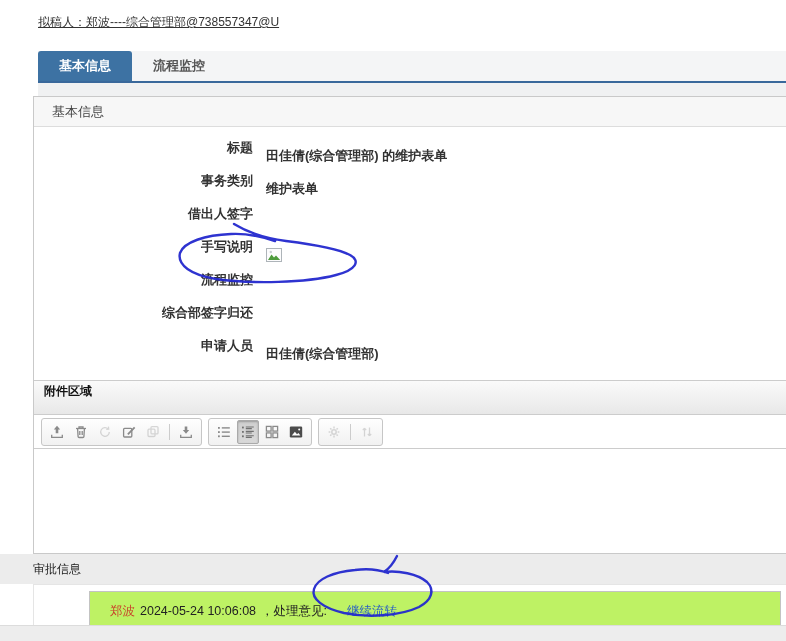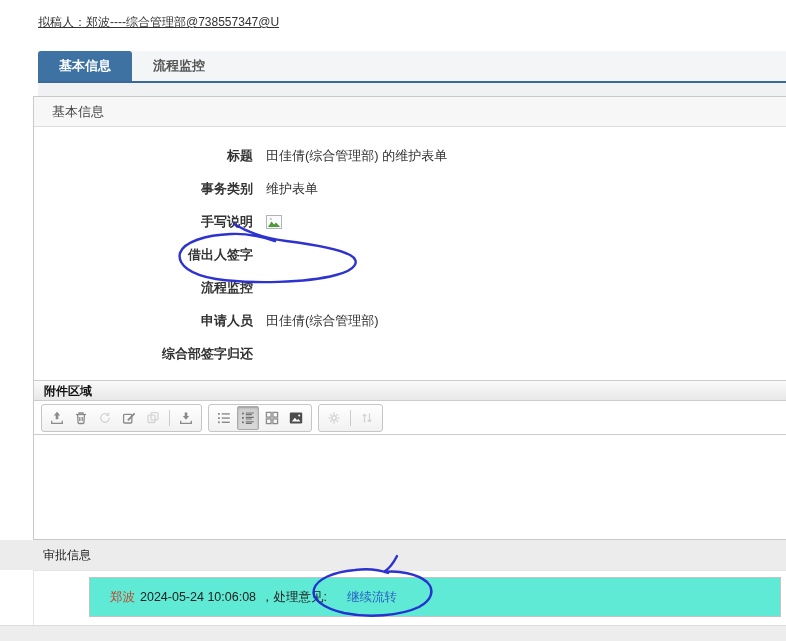--- a/index.html
+++ b/index.html
@@ -14,46 +14,46 @@
             background:#f4f5f6; display:flex; align-items:flex-end; }
   .tab { padding:0 21px; height:30px; line-height:30px; font-size:13px;
          font-weight:bold; color:#555; cursor:pointer; }
   .tab.active { background:#3d72a3; color:#fff; border-radius:3px 3px 0 0; }
   .band { margin-left:38px; height:13px; background:#f0f1f2; }
 
   .panel { margin-left:33px; border:1px solid #c9c9c9; border-right:none; background:#fff; }
   .panel-header { height:30px; line-height:29px; padding-left:18px; background:#f7f7f7;
                   border-bottom:1px solid #ddd; font-size:13px; color:#444; }
   .form { padding:12px 0 10px; }
-  .form-row { height:33px; display:flex; align-items:center; font-size:13px; }
+  .form-row { height:33px; display:flex; font-size:13px; }
   .form-label { width:219px; text-align:right; font-weight:bold; color:#333; flex:none; }
-  .form-value { margin-left:13px; color:#333; display:flex; align-items:center; gap:5px; }
-
-  .attach-header { height:21px; line-height:20px; font-weight:bold; font-size:12px;
+  .form-value { margin-left:13px; color:#333; display:flex; align-items:center; gap:5px;font-weight:bold; }
+
+  .attach-header { height:35px; line-height:20px; font-weight:bold; font-size:12px;
                    padding-left:10px; color:#111;
                    background:linear-gradient(#fafafa,#e8e8e8);
                    border-top:1px solid #ccc; border-bottom:1px solid #ccc; }
   .toolbar { height:34px; border-bottom:1px solid #ccc; display:flex; align-items:center;
              gap:6px; padding-left:7px; background:#fff; }
   .btn-group { display:flex; align-items:center; gap:2px; padding:0 4px; height:28px;
                border:1px solid #c6c6c6; border-radius:3px;
                background:linear-gradient(#fefefe,#f1f1f1); }
   .tb-btn { width:22px; height:24px; display:flex; align-items:center; justify-content:center;
             border-radius:2px; cursor:pointer; }
   .tb-btn.selected { background:linear-gradient(#cfcfcf,#d9d9d9); border:1px solid #aaa;
                      box-shadow:inset 0 1px 2px rgba(0,0,0,.25); }
   .tb-btn.disabled { opacity:.32; cursor:default; }
   .tb-sep { width:1px; height:16px; background:#ccc; margin:0 3px; }
   .attach-body { height:104px; background:#fff; }
 
-  .approve-band { background:#ececec; padding:7px 0 6px 43px; font-size:12px; color:#222; }
+  .approve-band { background:#ececec; padding:7px 0 6px 33px; font-size:12px; color:#222; }
   .approve-box { margin-left:33px; border:1px solid #e5e5e5; border-right:none;
                  background:#fff; padding:6px 5px 9px 55px; }
   .approve-inner { border:1px solid #c3c3c3; height:40px; display:flex; align-items:center;
-                   padding-left:20px; font-size:12.5px; color:#222; background:#5eead4; }
+                   padding-left:20px; font-size:12.5px; color:#222; background:#bef264; }
   .approve-inner .user { color:#c9432a; }
   .approve-inner .ts { margin:0 5px; }
   .approve-inner .opinion { color:#2a5fc4; text-decoration:none; margin-left:20px; cursor:pointer; }
 
   .bottom-strip { position:absolute; left:0; right:0; bottom:0; height:16px;
                   background:#ededed; border-top:1px solid #dcdcdc; }
 
   .ink-overlay { position:absolute; left:0; top:0; width:786px; height:641px;
                  pointer-events:none; z-index:20; }
   svg.icon { display:block; }
@@ -73,48 +73,48 @@
   <div class="panel-header">基本信息</div>
 
   <div class="form">
     <div class="form-row">
       <span class="form-label">标题</span>
       <span class="form-value">田佳倩(综合管理部) 的维护表单</span>
     </div>
     <div class="form-row">
       <span class="form-label">事务类别</span>
       <span class="form-value">维护表单</span>
+    </div>
+    <div class="form-row">
+      <span class="form-label">借出人签字</span>
+      <span class="form-value"></span>
     </div>
     <div class="form-row">
       <span class="form-label">手写说明</span>
       <span class="form-value">
         <span>
           <svg class="icon" width="17" height="14" viewBox="0 0 17 14">
             <rect x="0.5" y="0.5" width="15" height="13" fill="#fcfcfd" stroke="#aeb4b9"></rect>
             <circle cx="4.8" cy="4" r="1.2" fill="#c9cdd1"></circle>
             <path d="M2 12 L5.5 6.5 L8 9.5 L10 7.5 L14.2 12 Z" fill="#4e9b3c"></path>
           </svg>
         </span>
       </span>
     </div>
     <div class="form-row">
-      <span class="form-label">借出人签字</span>
-      <span class="form-value"></span>
-    </div>
-    <div class="form-row">
       <span class="form-label">流程监控</span>
       <span class="form-value"></span>
     </div>
     <div class="form-row">
+      <span class="form-label">综合部签字归还</span>
+      <span class="form-value"></span>
+    </div>
+    <div class="form-row">
       <span class="form-label">申请人员</span>
       <span class="form-value">田佳倩(综合管理部)</span>
-    </div>
-    <div class="form-row">
-      <span class="form-label">综合部签字归还</span>
-      <span class="form-value"></span>
     </div>
   </div>
 
   <div class="attach-header">附件区域</div>
   <div class="toolbar">
     <div class="btn-group">
       <div class="tb-btn">
         <svg class="icon" width="16" height="16" viewBox="0 0 16 16">
           <path d="M8 1.8 L11.2 5.6 H9.3 V9.3 H6.7 V5.6 H4.8 Z" fill="#8a8a8a"></path>
           <path d="M2.7 10.8 v2.6 h10.6 v-2.6" fill="none" stroke="#8a8a8a" stroke-width="1.3"></path>

